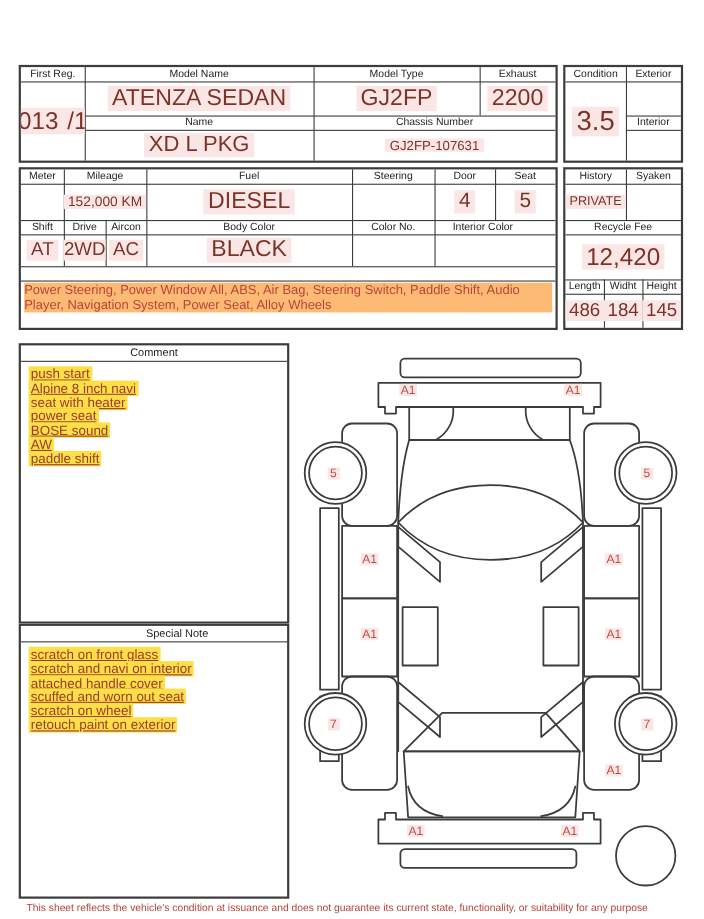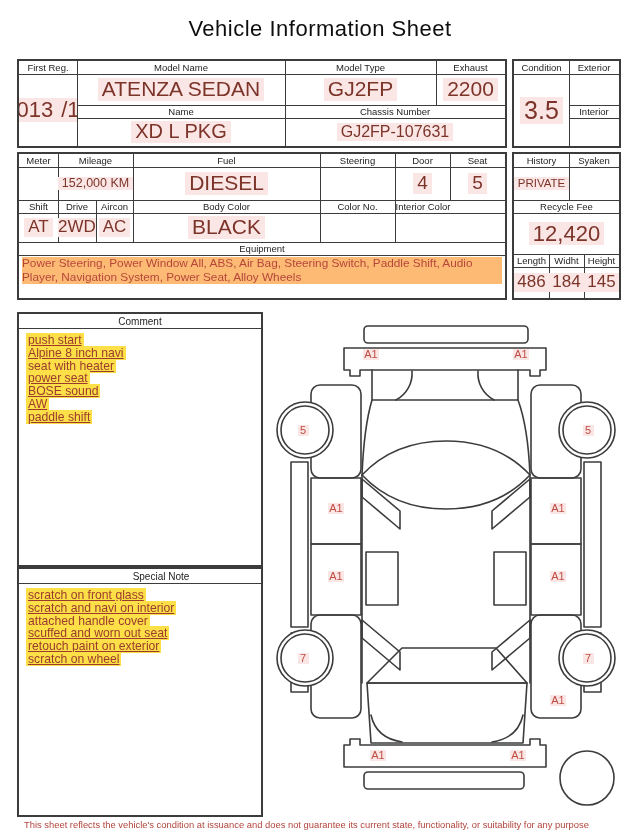--- a/index.html
+++ b/index.html
@@ -23,21 +23,20 @@
          font-size:11.8px;line-height:13.6px;color:#b7463b;padding:2px 3px;box-sizing:border-box;}
   .equip span{background:#fdba74;}
   .footer{position:absolute;left:24px;top:819px;font-size:9.4px;color:#b2443c;white-space:nowrap;}
   svg text{font-family:"Liberation Sans","DejaVu Sans",sans-serif;font-size:11px;fill:#bf4b40;}
 </style>
 </head>
 <body>
 
 <div class="sheet">
 
-  <div class="title">Vehicle Information Sheet</div>
 
   <div class="box" style="left:17px;top:59px;width:490px;height:89px">
     <div class="hl" style="left:0;top:13px;width:486px"></div>
     <div class="hl" style="left:58px;top:44px;width:428px"></div>
     <div class="hl" style="left:58px;top:57px;width:428px"></div>
     <div class="vl" style="left:58px;top:0;height:85px"></div>
     <div class="vl" style="left:266px;top:0;height:85px"></div>
     <div class="vl" style="left:417px;top:0;height:44px"></div>
 
     <div class="cell hdr" style="left:0;top:0;width:58px;height:13px">First Reg.</div>
@@ -55,21 +54,21 @@
       </div>
     <div class="cell hdr" style="left:417px;top:0;width:69px;height:13px">Exhaust</div>
     <div class="cell val" style="left:417px;top:13px;width:69px;height:31px;font-size:21px">
         <span class="hlight">2200</span>
       </div>
     <div class="cell hdr" style="left:58px;top:44px;width:208px;height:13px">Name</div>
     <div class="cell val" style="left:58px;top:57px;width:208px;height:28px;font-size:20px">
         <span class="hlight">XD L PKG</span>
       </div>
     <div class="cell hdr" style="left:266px;top:44px;width:220px;height:13px">Chassis Number</div>
-    <div class="cell val" style="left:266px;top:57px;width:220px;height:28px;font-size:16px">
+    <div class="cell val" style="left:266px;top:57px;width:220px;height:28px;font-size:12px">
         <span class="hlight">GJ2FP-107631</span>
       </div>
   </div>
 
   <div class="box" style="left:512px;top:59px;width:109px;height:89px">
     <div class="hl" style="left:0;top:13px;width:105px"></div>
     <div class="hl" style="left:55px;top:44px;width:50px"></div>
     <div class="hl" style="left:55px;top:57px;width:50px"></div>
     <div class="vl" style="left:55px;top:0;height:85px"></div>
     <div class="cell hdr" style="left:0;top:0;width:55px;height:13px">Condition</div>
@@ -137,26 +136,25 @@
         <span class="hlight">AC</span>
       </div>
     <div class="cell hdr" style="left:114px;top:46px;width:187px;height:13px">Body Color</div>
     <div class="cell val" style="left:114px;top:59px;width:187px;height:29px;font-size:21px">
         <span class="hlight">BLACK</span>
       </div>
     <div class="cell hdr" style="left:301px;top:46px;width:75px;height:13px">Color No.</div>
     <div class="cell val" style="left:301px;top:59px;width:75px;height:29px">
         <span></span>
       </div>
-    <div class="cell hdr" style="left:360px;top:46px;width:88px;height:13px">Interior Color</div>
+    <div class="cell hdr" style="left:376px;top:46px;width:88px;height:13px">Interior Color</div>
     <div class="cell val" style="left:376px;top:59px;width:110px;height:29px">
         <span></span>
       </div>
 
-    <div class="cell hdr" style="left:0;top:88px;width:486px;height:13px">Equipment</div>
     <div class="cell equip" style="left:0;top:101px;width:486px;height:43px">
         <span>Power Steering, Power Window  All, ABS, Air Bag, Steering Switch, Paddle Shift, Audio Player, Navigation System, Power Seat, Alloy Wheels</span>
       </div>
   </div>
 
   <div class="box" style="left:512px;top:152px;width:109px;height:148px">
     <div class="hl" style="left:0;top:13px;width:105px"></div>
     <div class="hl" style="left:0;top:46px;width:105px"></div>
     <div class="hl" style="left:0;top:59px;width:105px"></div>
     <div class="hl" style="left:0;top:100px;width:105px"></div>
@@ -206,22 +204,22 @@
   </div>
 
   <div class="box" style="left:17px;top:567px;width:246px;height:250px">
     <div class="cell hdr" style="left:0;top:0;width:284px;height:14px;font-size:10px">Special Note</div>
     <div class="hl" style="left:0;top:14px;width:242px"></div>
     <div class="notebody">
       <div class="nline"><span>scratch on front glass</span></div>
       <div class="nline"><span>scratch and navi on interior</span></div>
       <div class="nline"><span>attached handle cover</span></div>
       <div class="nline"><span>scuffed and worn out seat</span></div>
+      <div class="nline"><span>scratch on wheel</span></div>
       <div class="nline"><span>retouch paint on exterior</span></div>
-      <div class="nline"><span>scratch on wheel</span></div>
     </div>
   </div>
 
   <svg style="position:absolute;left:272px;top:315px" width="368" height="500" viewBox="0 0 368 500">
     <g fill="none" stroke="#3c3c3c" stroke-width="1.6" stroke-linejoin="round" stroke-linecap="round">
       <rect x="92" y="11" width="164" height="17" rx="4"></rect>
       <path d="M72,33 H274 V55 H268 V61 H258 V55 H88 V61 H78 V55 H72 Z"></path>
       <path d="M100,55 V85 M246,55 V85 M100,85 H246"></path>
       <path d="M140,56 A30,30 0 0 1 124,85 M206,56 A30,30 0 0 0 222,85"></path>
       <path d="M100,85 Q92,112 90,160 L90,368 M246,85 Q256,112 258,160 L258,368"></path>

